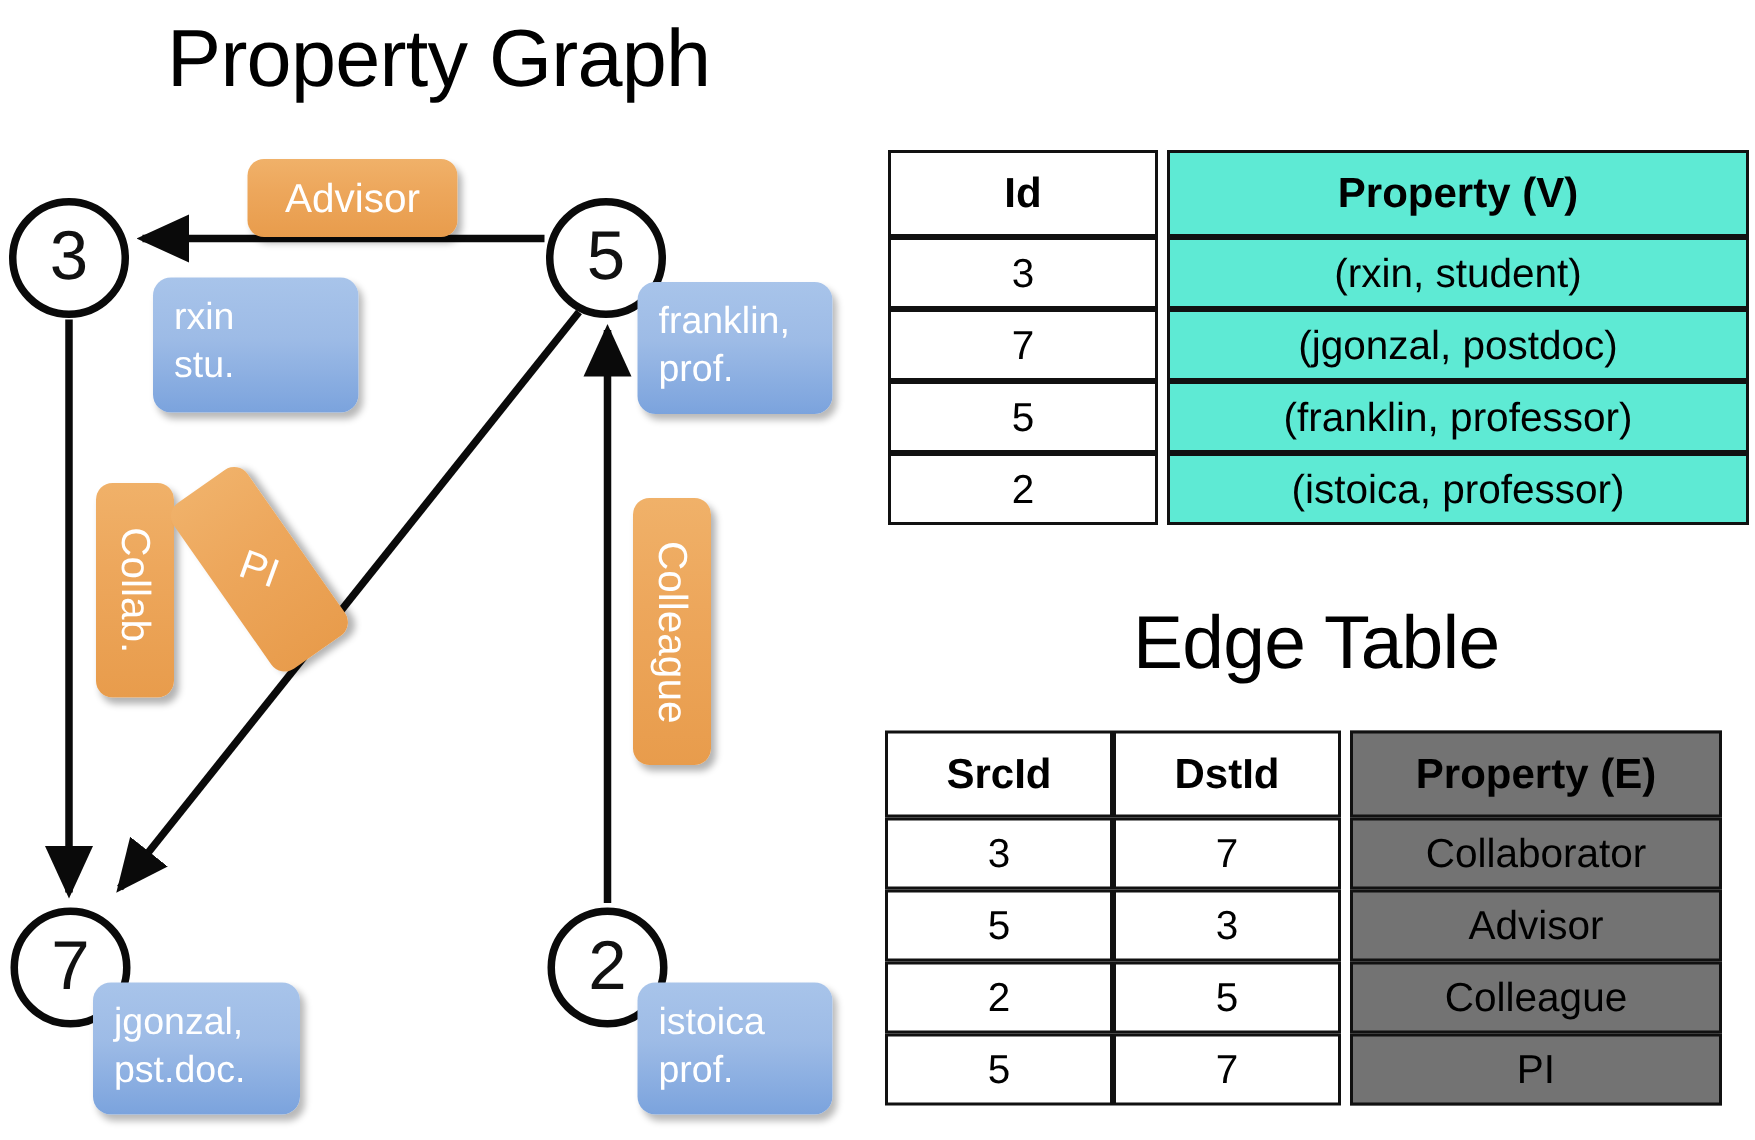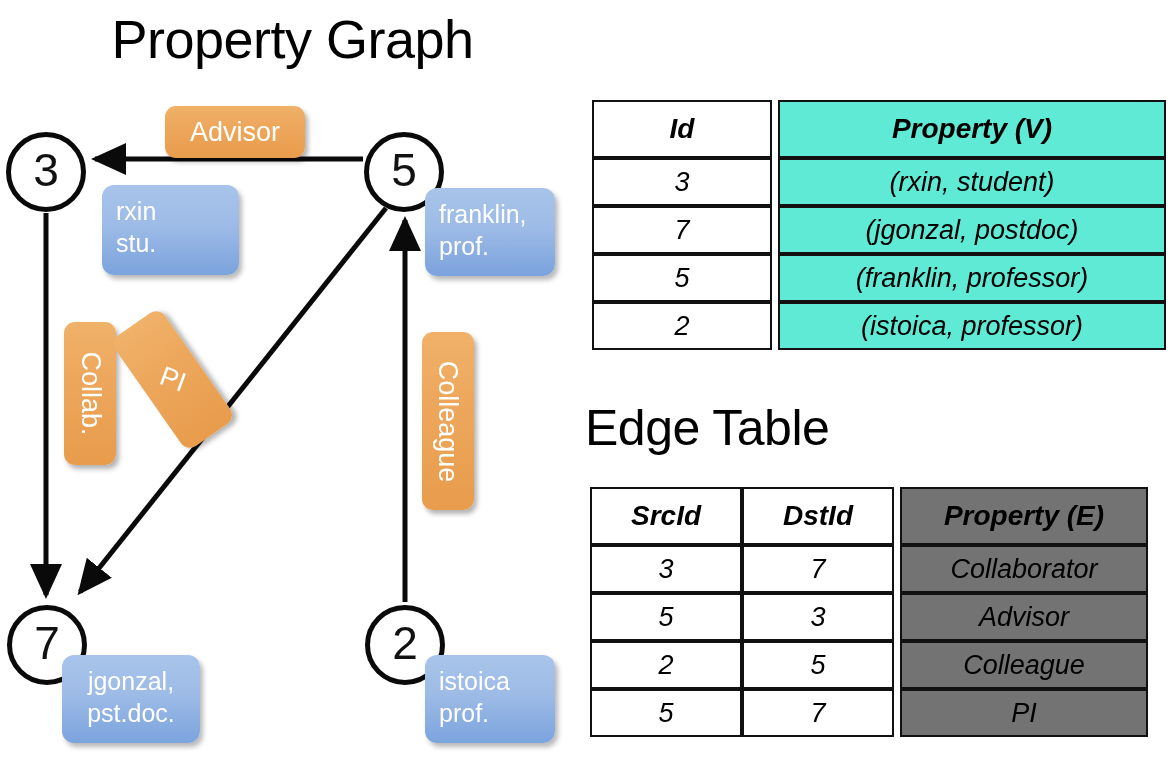--- a/index.html
+++ b/index.html
@@ -39,21 +39,21 @@
   #title-vertex-table {
     left: 585px; top: 6px;
     width: 585px;
     text-align: center;
     font-size: 50px;
     line-height: 60px;
   }
   #title-edge-table {
     left: 585px; top: 398px;
     width: 585px;
-    text-align: left;
+    text-align: center;
     font-size: 50px;
     line-height: 60px;
   }
 
   
   #graph-pane {
     position: absolute;
     left: 0; top: 0;
     width: 585px;
     height: 760px;
@@ -121,21 +121,20 @@
     display: block;
     transform: rotate(55deg);
   }
 
   
   .tbl {
     position: absolute;
     border-collapse: separate;
     border-spacing: 0;
     font-family: "Liberation Sans", sans-serif;
-    font-style: italic;
   }
   .tbl td, .tbl th {
     border: 2px solid #111111;
     text-align: center;
     font-weight: 400;
     font-size: 27px;
     color: #000000;
     padding: 0;
     height: 48px;
     box-sizing: border-box;
@@ -206,21 +205,21 @@
     <div class="prop-box" style="left:62px; top:185px; width:137px; height:90px;margin-left:40px;">
       <div>rxin</div>
       <div>stu.</div>
     </div>
 
     <div class="prop-box" style="left:425px; top:188px; width:130px; height:88px;">
       <div>franklin,</div>
       <div>prof.</div>
     </div>
 
-    <div class="prop-box" style="left:62px; top:655px; width:138px; height:88px;text-align:center;">
+    <div class="prop-box" style="left:62px; top:655px; width:138px; height:88px;">
       <div>jgonzal,</div>
       <div>pst.doc.</div>
     </div>
 
     <div class="prop-box" style="left:425px; top:655px; width:130px; height:88px;">
       <div>istoica</div>
       <div>prof.</div>
     </div>
 
     <div class="label-box" style="left:165px; top:106px; width:140px; height:52px;">

